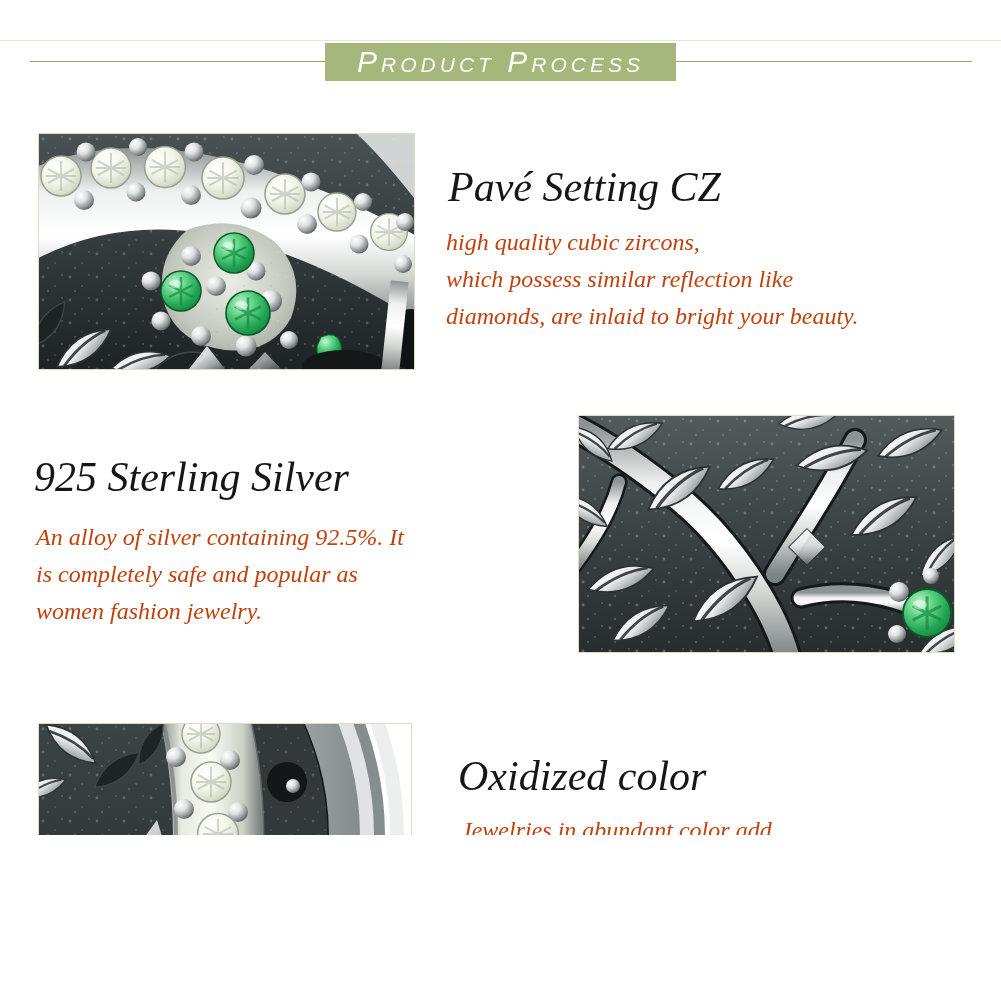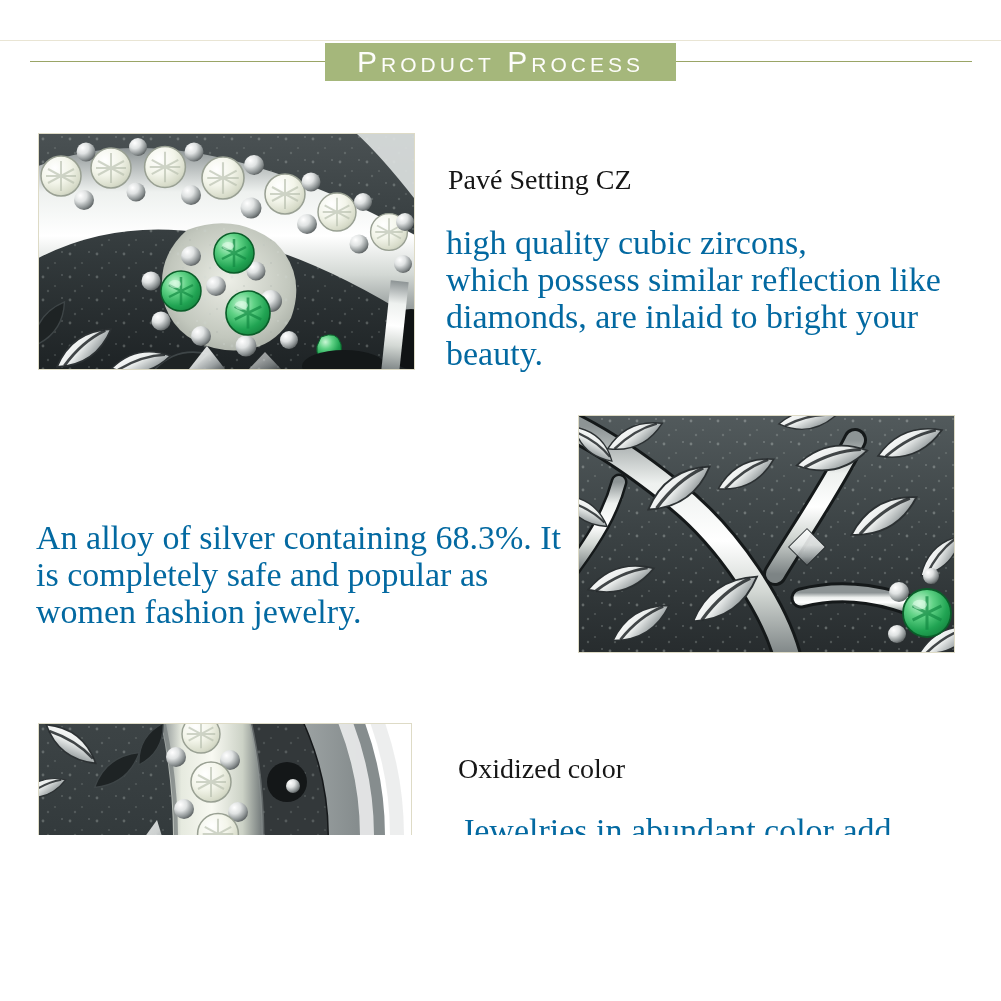--- a/index.html
+++ b/index.html
@@ -1,29 +1,29 @@
 <!DOCTYPE html>
 <html><head>
 <meta charset="utf-8">
 <style>
   html,body{margin:0;padding:0;background:#ffffff;}
   .canvas{position:relative;width:1001px;height:835px;background:#ffffff;overflow:hidden;
-          font-family:"Liberation Serif", serif;}
+          font-family:"Liberation Serif", serif;font-style:italic;}
   
   .top-hairline{position:absolute;left:0;top:40px;width:1001px;height:1px;background:#e9e5d4;}
   .rule{position:absolute;top:61px;height:1px;background:#9aa566;}
   .rule-left{left:30px;width:295px;}
   .rule-right{left:676px;width:296px;}
   .header-bar{position:absolute;left:325px;top:43px;width:351px;height:38px;background:#a5b77b;
               display:flex;align-items:center;justify-content:center;}
   .header-bar span{font-family:"Liberation Sans", sans-serif;font-variant:small-caps;
                    font-size:30px;letter-spacing:4px;color:#fdfdfa;line-height:38px;}
   
-  .heading{position:absolute;font-size:28px;line-height:1;color:#161616;white-space:nowrap;text-align:right;}
-  .bodytext{position:absolute;font-size:34px;line-height:37px;color:#0369a1;white-space:pre-line;}
+  .heading{position:absolute;font-size:42px;line-height:1;color:#161616;white-space:nowrap;text-align:right;}
+  .bodytext{position:absolute;font-size:24px;line-height:37px;color:#c2410c;white-space:pre-line;}
   .h1{left:448px;top:166px;}
   .b1{left:446px;top:224px;}
   .h2{left:34px;top:456px;}
   .b2{left:36px;top:519px;}
   .h3{left:458px;top:755px;}
   .b3{left:461px;top:812px;}
   
   figure{margin:0;}
   .photo{position:absolute;border:1px solid #dedbc6;background:#2c3133;overflow:hidden;}
   .photo svg{display:block;}
@@ -189,21 +189,22 @@
         <ellipse cx="372" cy="205" rx="26" ry="30" fill="#101314"></ellipse>
         <rect x="-9" y="-45" width="18" height="90" transform="translate(356 192) rotate(6)" fill="url(#gSilverBand)"></rect>
       </g>
     </svg>
   </figure>
   <div class="heading h1">Pavé Setting CZ</div>
   <div class="bodytext b1">high quality cubic zircons,
 which possess similar reflection like
 diamonds, are inlaid to bright your beauty.</div>
 
-  <div class="bodytext b2">An alloy of silver containing 68.3%. It
+  <div class="heading h2">925 Sterling Silver</div>
+  <div class="bodytext b2">An alloy of silver containing 92.5%. It
 is completely safe and popular as
 women fashion jewelry.</div>
   <figure class="photo photo2">
     <svg viewBox="0 0 375 236" width="375" height="236">
       <rect width="375" height="236" fill="url(#gDark2)"></rect>
       <rect width="375" height="236" fill="url(#pSpeck)" opacity=".6"></rect>
       <g fill="none" stroke-linecap="round">
         <path d="M208,240 C196,196 152,122 92,76 C62,52 28,28 -8,10" stroke="#15191a" stroke-width="30"></path>
         <path d="M196,158 C220,118 252,72 276,24" stroke="#15191a" stroke-width="24"></path>
         <path d="M222,182 C268,170 310,180 348,196" stroke="#15191a" stroke-width="21"></path>

